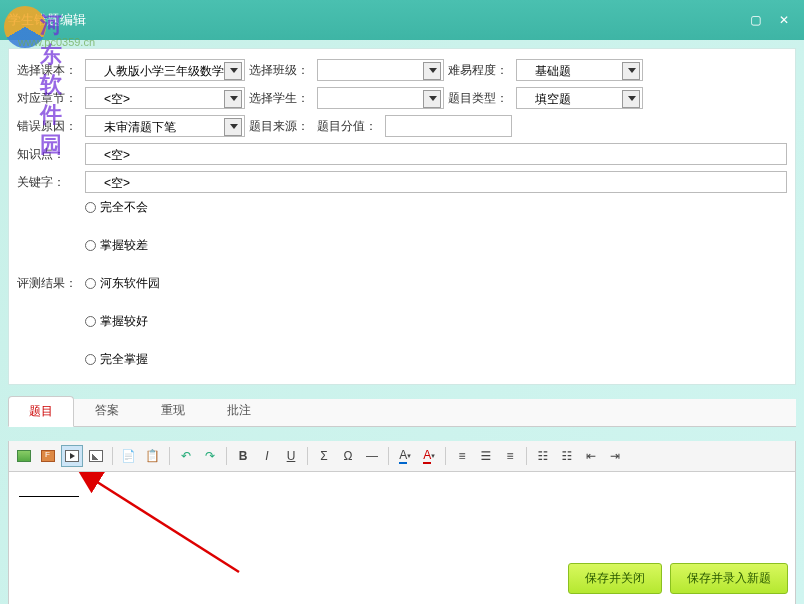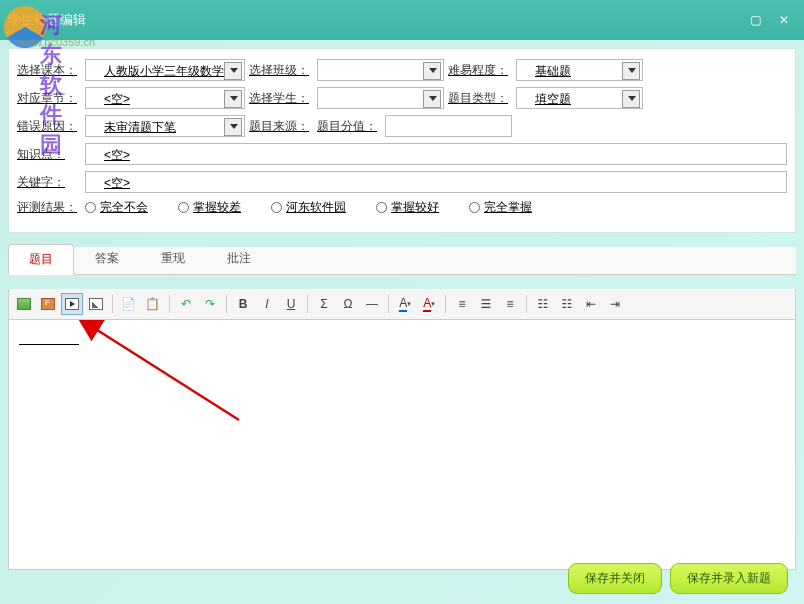--- a/index.html
+++ b/index.html
@@ -4,43 +4,43 @@
 <style>
 * { box-sizing: border-box; margin: 0; padding: 0; }
 body { font-family: "Microsoft YaHei", sans-serif; font-size: 12px; background: linear-gradient(135deg, #c8f0e8 0%, #d0f5f0 100%); width: 804px; height: 604px; position: relative; overflow: hidden; }
 .titlebar { height: 40px; background: linear-gradient(#4ac0b0, #3eb5a5); display: flex; align-items: center; padding: 12px 8px; color: #fff; font-family: Liberation Serif, serif; }
 .titlebar .title { flex: 1; font-size: 13px; }
 .titlebar .winbtn { width: 24px; height: 20px; display: flex; align-items: center; justify-content: center; cursor: pointer; margin-left: 4px; }
 .watermark { position: absolute; top: 6px; left: 4px; z-index: 10; pointer-events: none; }
 .watermark .logo { width: 42px; height: 42px; border-radius: 50%; background: conic-gradient(#f5a623 0 120deg, #3b7dd8 120deg 240deg, #f5a623 240deg); display: inline-block; vertical-align: top; opacity: 0.85; }
 .watermark .text1 { color: #6d28d9; font-size: 22px; font-weight: bold; position: absolute; left: 36px; top: 4px; opacity: 0.7; letter-spacing: 1px; font-family: Liberation Serif, serif; }
 .watermark .text2 { color: #6aa84f; font-size: 11px; position: absolute; left: 14px; top: 30px; opacity: 0.7; }
-.form-panel { background: #fff; margin: 8px; padding: 10px 8px; border: 1px solid #d0e8e4; text-decoration: underline; }
+.form-panel { background: #fff; margin: 8px; padding: 10px 8px; border: 1px solid #d0e8e4; }
 .form-row { display: flex; align-items: center; margin-bottom: 6px; gap: 4px; }
 .form-row .label { width: 64px; text-align: left; color: #333; }
 .form-row .field { height: 22px; border: 1px solid #bbb; background: #fff; padding: 0 18px; display: flex; align-items: flex-end; position: relative; }
 .form-row .field.dd::after { content: ""; position: absolute; right: 2px; top: 2px; width: 16px; height: 16px; background: #eee; border: 1px solid #999; }
 .form-row .field.dd::before { content: ""; position: absolute; right: 6px; top: 8px; border-left: 4px solid transparent; border-right: 4px solid transparent; border-top: 5px solid #333; z-index: 1; }
 .w1 { width: 160px; } .w2 { width: 127px; }
 .wlong { flex: 1; }
-.radio-group { display: flex; gap: 30px; align-items: flex-start; }
+.radio-group { display: flex; gap: 21px; align-items: flex-start; flex-direction: column; }
 .radio-item { display: flex; align-items: center; gap: 4px; }
 .radio-item .circle { width: 11px; height: 11px; border: 1px solid #666; border-radius: 50%; }
 .tabs-bar { display: flex; margin: 14px 8px; border-bottom: 1px solid #ccc; background: #f9f9f9; height: 28px; align-items: flex-end; }
 .tab { padding: 6px 20px; cursor: pointer; color: #555; border: 1px solid transparent; }
 .tab.active { background: #fff; border: 1px solid #ccc; border-bottom: 1px solid #fff; color: #c00; border-radius: 4px 4px 0 0; margin-bottom: -1px; }
 .toolbar { background: #f5f5f5; margin: 0 8px; padding: 4px; border: 1px solid #ccc; border-top: none; display: flex; align-items: center; gap: 2px; }
 .tbtn { width: 22px; height: 22px; display: flex; align-items: center; justify-content: center; cursor: pointer; border: 1px solid transparent; font-size: 12px; color: #444; }
 .tbtn.hl { background: #cde5f7; border: 1px solid #7ab; }
 .tsep { width: 1px; height: 18px; background: #ccc; margin: 0 3px; }
 .editor { background: #fff; margin: 0 8px; border: 1px solid #ccc; border-top: none; height: 250px; padding: 10px; position: relative; }
 .editor .hr { width: 60px; border-top: 1px solid #000; margin-top: 14px; }
 .arrow { position: absolute; top: 0; left: 0; pointer-events: none; }
 .footer { position: absolute; bottom: 10px; right: 16px; display: flex; gap: 8px; }
-.btn { padding: 6px 16px; background: linear-gradient(#d8f85e, #b5e830); border: 1px solid #8bc020; border-radius: 9px; cursor: pointer; color: #2a5a00; font-size: 12px; }
+.btn { padding: 6px 16px; background: linear-gradient(#d8f85e, #b5e830); border: 1px solid #8bc020; border-radius: 3px; cursor: pointer; color: #2a5a00; font-size: 12px; }
 .icon-img { width: 14px; height: 12px; background: linear-gradient(#8c6, #5a4); border: 1px solid #484; }
 .icon-flash { width: 14px; height: 12px; background: #d84; border: 1px solid #a52; position: relative; }
 .icon-flash::after { content:"F"; color:#fff; font-size:8px; position:absolute; left:3px; top:-1px; }
 .icon-play { width: 14px; height: 12px; border: 1px solid #666; background: #fff; position: relative; }
 .icon-play::after { content:""; position:absolute; left:4px; top:2px; border-left:5px solid #333; border-top:3px solid transparent; border-bottom:3px solid transparent; }
 .icon-edit { width: 14px; height: 12px; border: 1px solid #666; background: #fff; position: relative; }
 .icon-edit::after { content:""; position:absolute; left:2px; top:1px; width:8px; height:8px; background:linear-gradient(45deg,#666 40%,transparent 40%); }
 </style>
 </head>
 <body>

